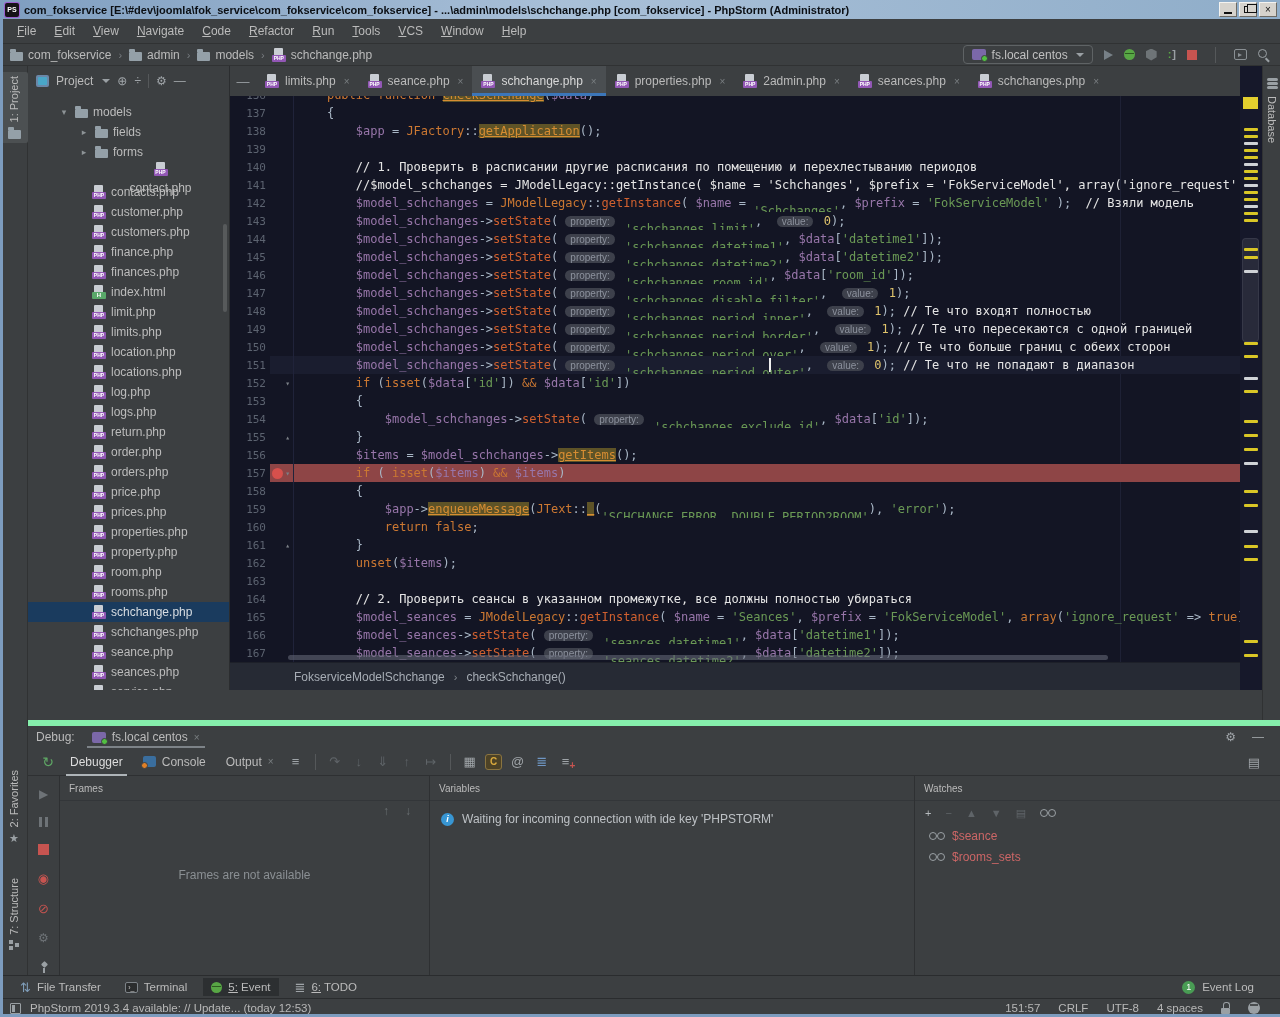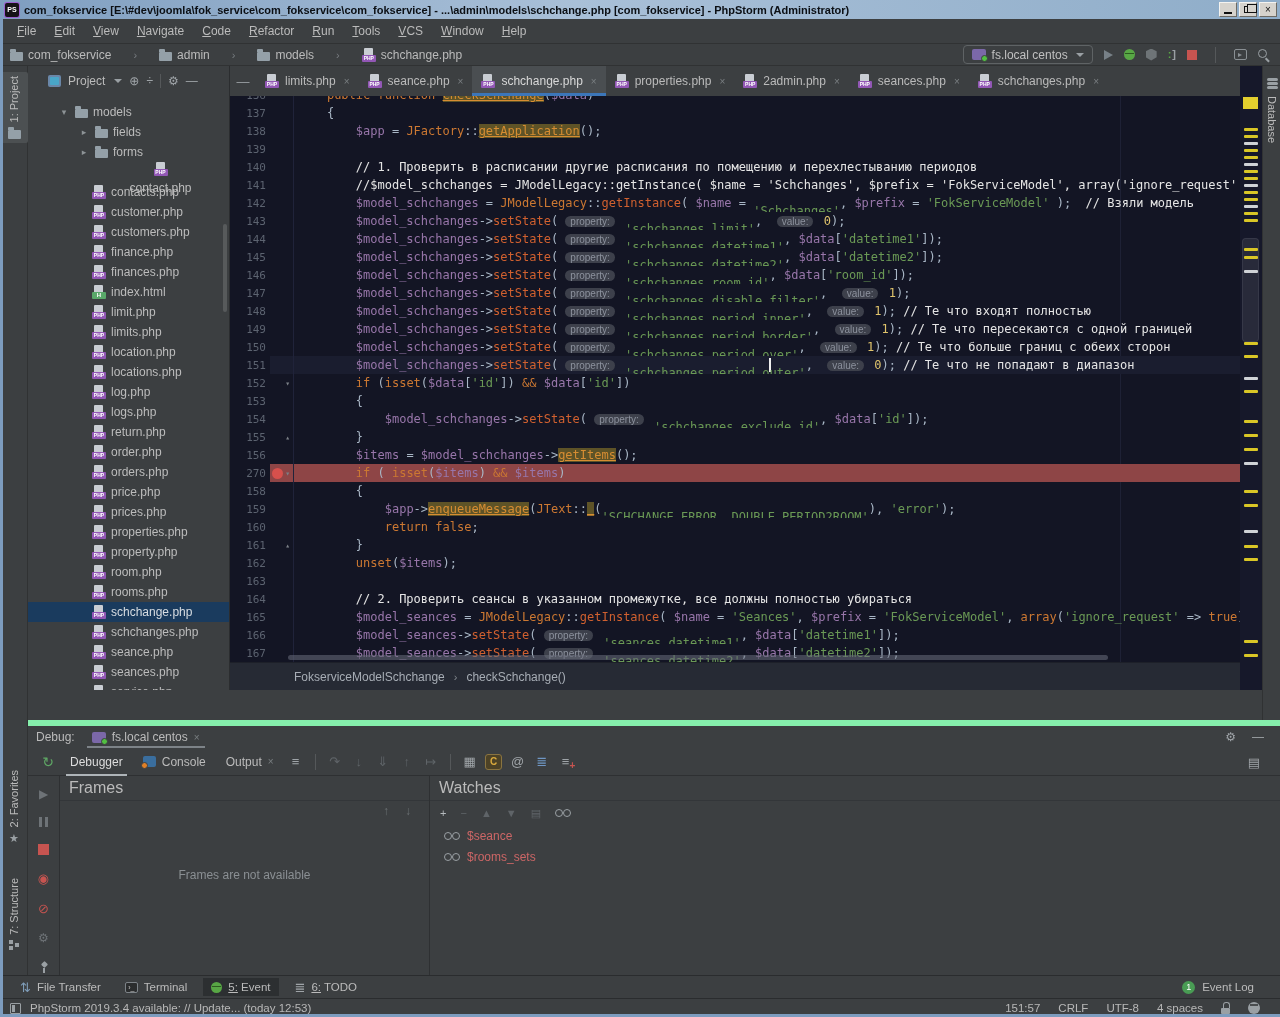--- a/index.html
+++ b/index.html
@@ -106,21 +106,21 @@
     border-right:1px solid #303233;}
   .vlabel{position:absolute;left:0;width:28px;display:flex;flex-direction:column;align-items:center;
     gap:5px;color:#bbbbbb;font-size:11px;padding:4px 0;}
   .vlabel .vtext{writing-mode:vertical-rl;transform:rotate(180deg);white-space:nowrap;}
   .vlabel.active{background:#4c5052;border-radius:2px;}
   .vl-proj{top:6px;} .vl-fav{top:700px;} .vl-struct{top:808px;}
   .star{color:#9aa0a4;font-size:11px;}
   
   .project{position:absolute;top:66px;left:28px;width:202px;height:624px;background:#3c3f41;
     border-right:1px solid #2b2d2f;overflow:hidden;}
-  .proj-head{height:30px;display:flex;align-items:center;gap:7px;padding:0 20px;font-size:12px;color:#bbbbbb;}
+  .proj-head{height:30px;display:flex;align-items:center;gap:7px;padding:0 8px;font-size:12px;color:#bbbbbb;}
   .ph-sep{width:1px;height:14px;background:#55585a;}
   .tree{position:absolute;top:30px;bottom:0;left:0;right:0;overflow:hidden;padding-top:6px;}
   .trow{height:20px;display:flex;align-items:center;gap:5px;font-size:12px;color:#bcbcbc;white-space:nowrap;}
   .trow.sel{background:#1a3b5e;color:#d8dde2;}
   .tarrow{width:12px;color:#8d9396;font-size:9px;text-align:center;flex:none;}
   .proj-thumb{position:absolute;right:2px;top:158px;width:4px;height:88px;background:rgba(255,255,255,.14);border-radius:2px;}
   
   .edzone{position:absolute;top:66px;left:230px;width:1010px;height:624px;background:#131524;}
   .tabbar{position:absolute;top:0;left:0;right:0;height:30px;background:#3c3f41;display:flex;align-items:stretch;}
   .tab-hide{width:26px;display:flex;align-items:center;justify-content:center;color:#9aa0a4;font-size:13px;}
@@ -179,21 +179,21 @@
   .dico{width:24px;height:24px;display:flex;align-items:center;justify-content:center;}
   .dico .glyph.dim{color:#5f6468;}
   .dico .glyph.blue{color:#6f96c4;}
   .tb-right{margin-left:auto;padding-right:12px;}
   .dbg-content{position:absolute;top:50px;left:0;right:0;bottom:0;display:flex;}
   .dstrip{width:32px;flex:none;border-right:1px solid #2e3032;display:flex;flex-direction:column;
     align-items:center;padding-top:12px;gap:17px;}
   .ds-ic{color:#6e7377;font-size:12px;}
   .ds-ic.red{color:#c75450;font-size:13px;}
   .pane{position:relative;border-right:1px solid #2e3032;}
-  .pane-head{height:25px;display:flex;align-items:center;padding-left:9px;font-size:16px;color:#bbbbbb;
+  .pane-head{height:25px;display:flex;align-items:center;padding-left:9px;font-size:10px;color:#bbbbbb;
     border-bottom:1px solid #333639;}
   .p-frames{width:370px;flex:none;}
   .p-vars{width:485px;flex:none;}
   .p-watch{flex:1;border-right:none;}
   .frames-toolbar{height:20px;display:flex;justify-content:flex-end;gap:16px;padding-right:18px;
     align-items:center;color:#6b7073;font-size:12px;}
   .frames-empty{position:absolute;top:92px;left:0;right:0;text-align:center;color:#8a8f93;font-size:12px;}
   .vars-msg{display:flex;align-items:center;gap:8px;padding:11px 0 0 11px;font-size:12px;color:#bdc1c5;}
   .watch-toolbar{height:24px;display:flex;align-items:center;gap:14px;padding-left:10px;}
   .wt-ic{color:#b6bbbe;font-size:11px;}
@@ -243,21 +243,21 @@
       <span class="mi">Code</span>
       <span class="mi">Refactor</span>
       <span class="mi">Run</span>
       <span class="mi">Tools</span>
       <span class="mi">VCS</span>
       <span class="mi">Window</span>
       <span class="mi">Help</span>
     </div>
 
   <div class="navbar">
-    <span id="crumbs" style="display:flex;align-items:center;gap:15px;">
+    <span id="crumbs" style="display:flex;align-items:center;">
         <span class="crumb-item">
           <span class="ic ic-folder"></span>
           <span>com_fokservice</span>
         </span>
         <span class="crumb-sep">›</span>
         <span class="crumb-item">
           <span class="ic ic-folder"></span>
           <span>admin</span>
         </span>
         <span class="crumb-sep">›</span>
@@ -591,21 +591,21 @@
               <span class="fold">▴</span>
             </span>
             <span class="cl-text"><span class="tk-d">        }</span></span>
           </div>
           <div class="cl-row">
             <span class="cl-num">156</span>
             <span class="cl-mark"></span>
             <span class="cl-text"><span class="tk-d">        </span><span class="tk-v">$items</span><span class="tk-d"> = </span><span class="tk-v">$model_schchanges</span><span class="tk-d">-&gt;</span><span class="tk-b">getItems</span><span class="tk-d">();</span></span>
           </div>
           <div class="cl-row row-bp">
-            <span class="cl-num">270</span>
+            <span class="cl-num">157</span>
             <span class="cl-mark">
               <span class="bp-dot"></span>
               <span class="fold">▾</span>
             </span>
             <span class="cl-text"><span class="tk-d">        </span><span class="tk-k">if</span><span class="tk-d"> ( </span><span class="tk-k">isset</span><span class="tk-d">(</span><span class="tk-v">$items</span><span class="tk-d">) </span><span class="tk-k">&amp;&amp;</span><span class="tk-d"> </span><span class="tk-v">$items</span><span class="tk-d">)</span></span>
           </div>
           <div class="cl-row">
             <span class="cl-num">158</span>
             <span class="cl-mark"></span>
             <span class="cl-text"><span class="tk-d">        {</span></span>
@@ -785,20 +785,27 @@
           <span class="ic ic-pin"></span>
         </div>
       <div class="pane p-frames">
         <div class="pane-head">Frames</div>
         <div class="frames-toolbar">
           <span>↑</span>
           <span>↓</span>
         </div>
         <div class="frames-empty">Frames are not available</div>
       </div>
+      <div class="pane p-vars">
+        <div class="pane-head">Variables</div>
+        <div class="vars-msg">
+          <span class="ic ic-info">i</span>
+          <span>Waiting for incoming connection with ide key 'PHPSTORM'</span>
+        </div>
+      </div>
       <div class="pane p-watch">
         <div class="pane-head">Watches</div>
         <div class="watch-toolbar" id="watch-toolbar">
             <span class="ic glyph wt-ic">+</span>
             <span class="ic glyph wt-ic dim">−</span>
             <span class="ic glyph wt-ic dim">▲</span>
             <span class="ic glyph wt-ic dim">▼</span>
             <span class="ic glyph wt-ic dim">▤</span>
             <span class="ic ic-glasses" style="color: rgb(154, 160, 164);"></span>
           </div>

